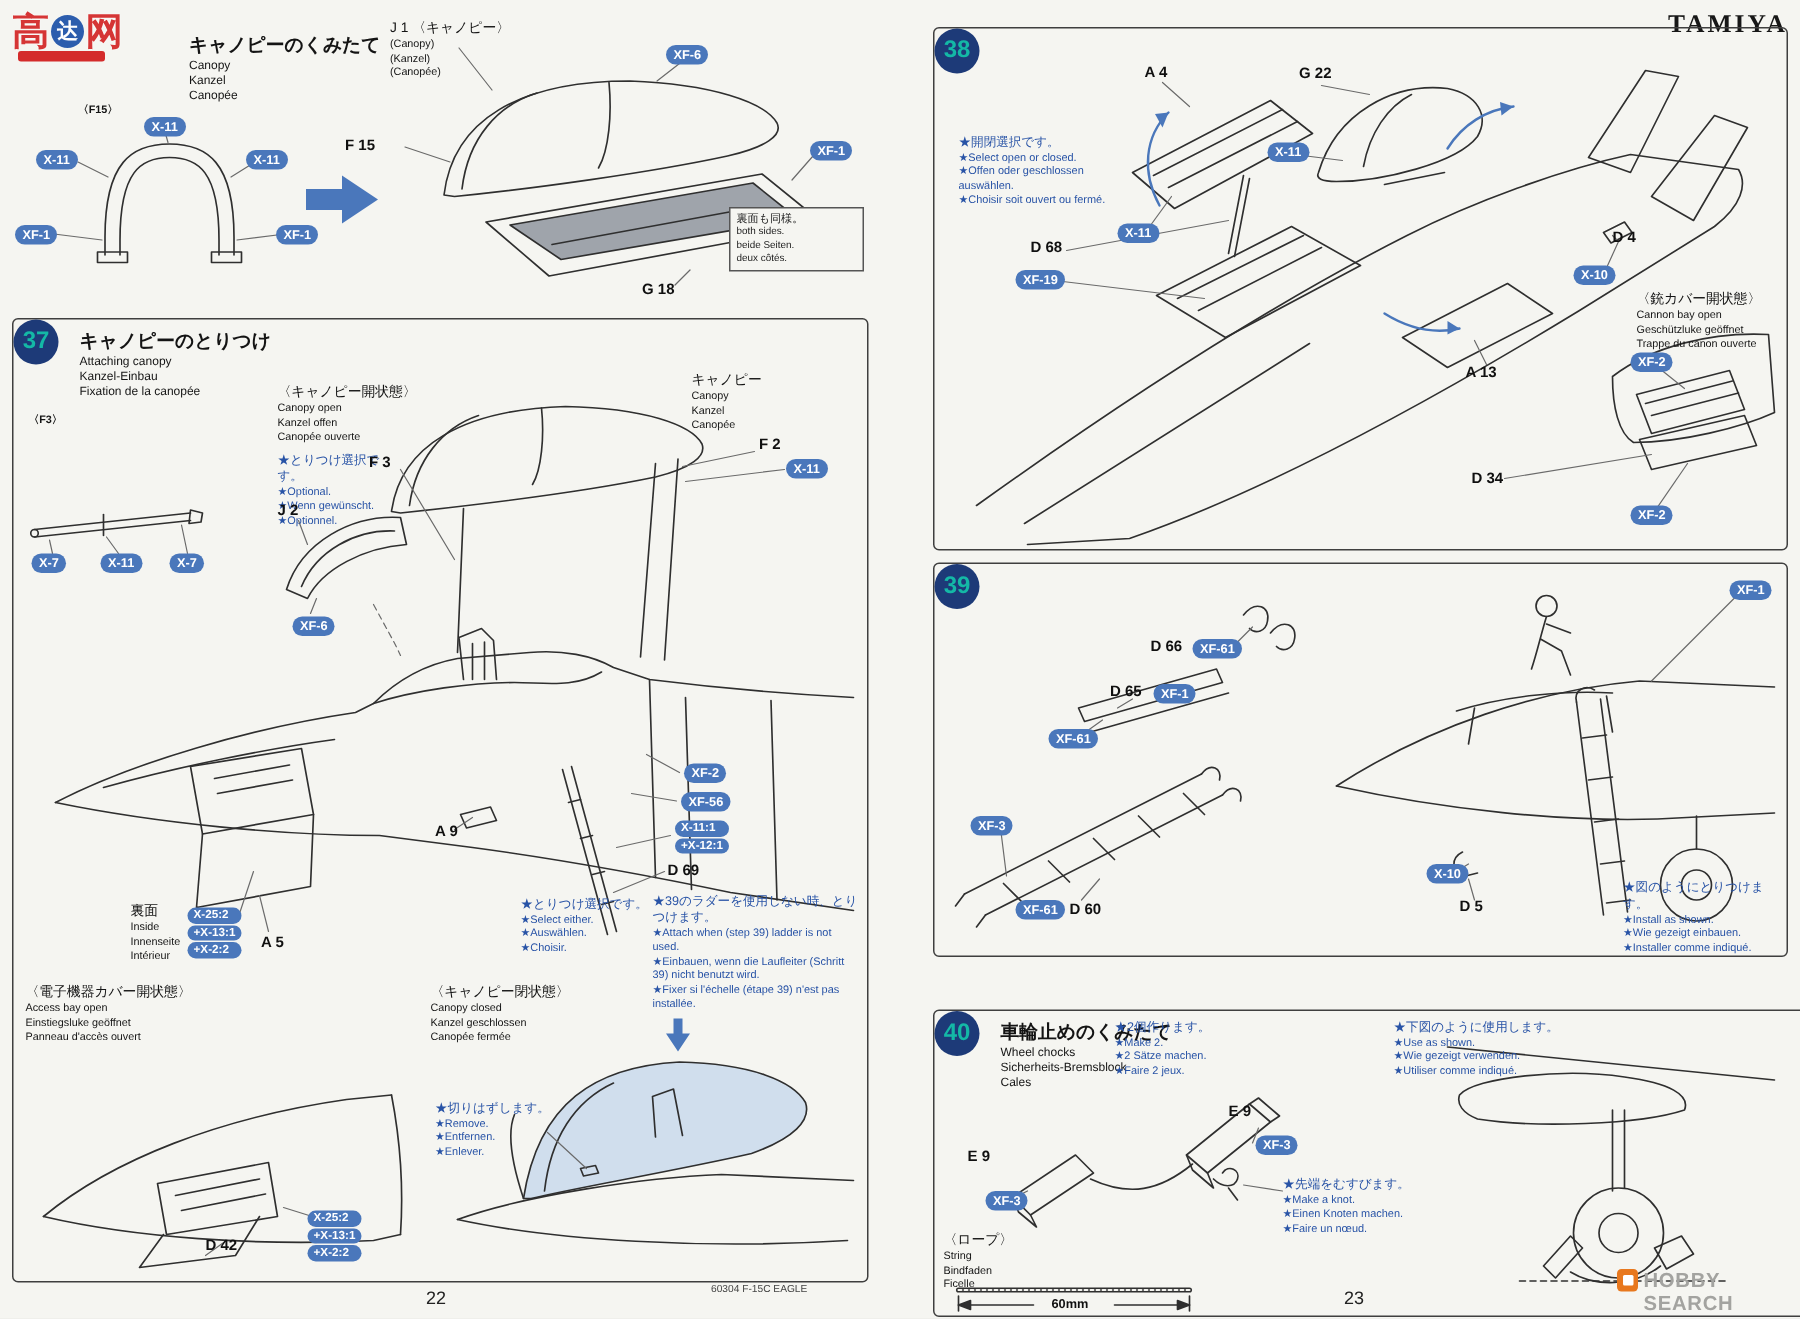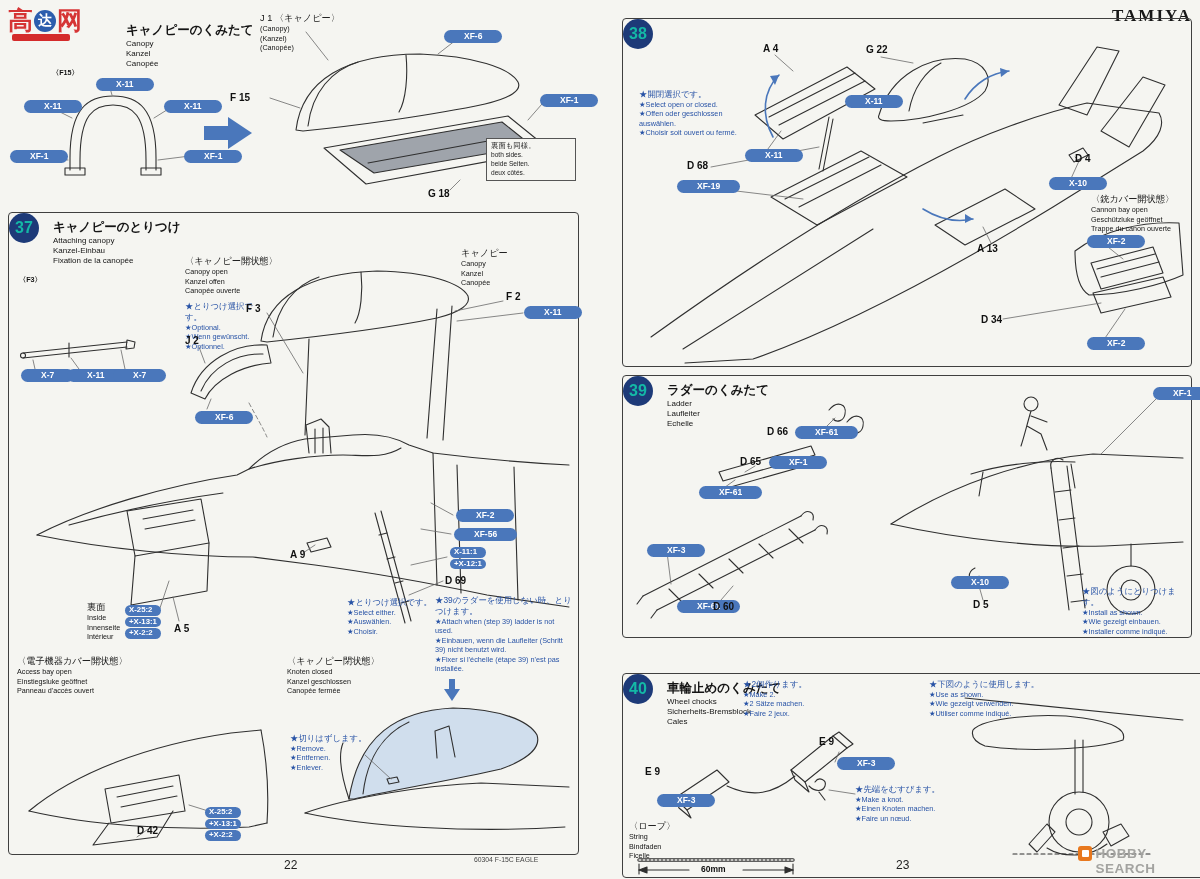--- a/index.html
+++ b/index.html
@@ -2,21 +2,21 @@
 <html><head>
 <meta charset="utf-8">
 <style>
   *{margin:0;padding:0;box-sizing:border-box}
   html,body{width:1200px;height:879px}
   body{font-family:"Liberation Sans",sans-serif;background:#dcdcd8}
   .sheet{position:relative;width:1200px;height:879px;background:#f5f5f1;overflow:hidden;color:#1c1c1c}
   .abs{position:absolute}
   .box{position:absolute;border:1.3px solid #3f3f3f;border-radius:4px}
   .badge{position:absolute;width:30px;height:30px;border-radius:50%;background:#1d3a78;color:#14b8a6;font-weight:bold;font-size:16px;display:flex;align-items:center;justify-content:center;z-index:5}
-  .chip{position:absolute;background:#4a77bb;color:#fff;font-size:8.5px;font-weight:bold;padding:1px 20px;border-radius:8px;line-height:1.25;white-space:nowrap;z-index:4}
+  .chip{position:absolute;background:#4a77bb;color:#fff;font-size:8.5px;font-weight:bold;padding:1px 5px;border-radius:8px;line-height:1.25;white-space:nowrap;z-index:4}
   .plabel{position:absolute;font-size:10px;font-weight:bold;color:#101010;white-space:nowrap;z-index:4}
   .note{position:absolute;color:#2853a6;font-size:7.3px;line-height:1.3;z-index:4}
   .note div:first-child{font-size:8.4px}
   .head{position:absolute;color:#141414;font-size:7.2px;line-height:1.32;z-index:4}
   .head div:first-child{font-weight:normal;font-size:9.2px}
   .title{position:absolute;line-height:1.28;font-size:8px;color:#141414;z-index:4}
   .title div:first-child{font-weight:bold;font-size:12.5px;margin-bottom:1px}
   .mix{position:absolute;display:flex;flex-direction:column;gap:1px;z-index:4}
   .mix div{background:#4a77bb;color:#fff;font-size:7.8px;font-weight:bold;padding:0 4px;border-radius:7px;text-align:left;line-height:1.35}
   .notebox{position:absolute;border:1px solid #555;padding:2px 4px;font-size:6.6px;line-height:1.35;color:#222;z-index:4;background:#f5f5f1}
@@ -270,21 +270,21 @@
         <div>Panneau d'accès ouvert</div>
       </div>
     <span class="plabel" style="left:128px;top:612px">D 42</span>
     <div class="mix" style="left:196px;top:594px">
         <div>X-25:2</div>
         <div>+X-13:1</div>
         <div>+X-2:2</div>
       </div>
     <div class="head" style="left:278px;top:442px">
         <div>〈キャノピー閉状態〉</div>
-        <div>Knoten closed</div>
+        <div>Canopy closed</div>
         <div>Kanzel geschlossen</div>
         <div>Canopée fermée</div>
       </div>
     <div class="note" style="left:281px;top:520px;width:78px">
         <div>★切りはずします。</div>
         <div>★Remove.</div>
         <div>★Entfernen.</div>
         <div>★Enlever.</div>
       </div>
   </section>
@@ -355,26 +355,20 @@
         <div>Geschützluke geöffnet</div>
         <div>Trappe du canon ouverte</div>
       </div>
     <span class="chip" style="left:464px;top:216px">XF-2</span>
     <span class="plabel" style="left:358px;top:295px">D 34</span>
     <span class="chip" style="left:464px;top:318px">XF-2</span>
   </section>
 
   <section class="box" style="left:622px;top:375px;width:570px;height:263px">
     <div class="badge">39</div>
-    <div class="title" style="left:44px;top:6px">
-        <div>ラダーのくみたて</div>
-        <div>Ladder</div>
-        <div>Laufleiter</div>
-        <div>Echelle</div>
-      </div>
     <svg class="art" width="567" height="260" viewBox="0 0 567 260">
       <g>
         <path d="M206,34 c8,-10 18,-6 16,4 c-1,7 -8,9 -12,5"></path>
         <path d="M224,46 c8,-10 18,-6 16,4 c-1,7 -8,9 -12,5"></path>
         <path d="M96,96 L188,70 L192,79 L100,105 Z"></path>
         <path d="M104,112 L196,86"></path>
         <path d="M20,220 L178,140"></path>
           <path d="M34,234 L192,154"></path>
         <path d="M46,213 L60,227 M76,198 L90,212 M106,183 L120,197 M136,168 L150,182 M166,153 L180,167"></path>
         <path d="M20,220 l-6,8 M34,234 l-6,8"></path>

